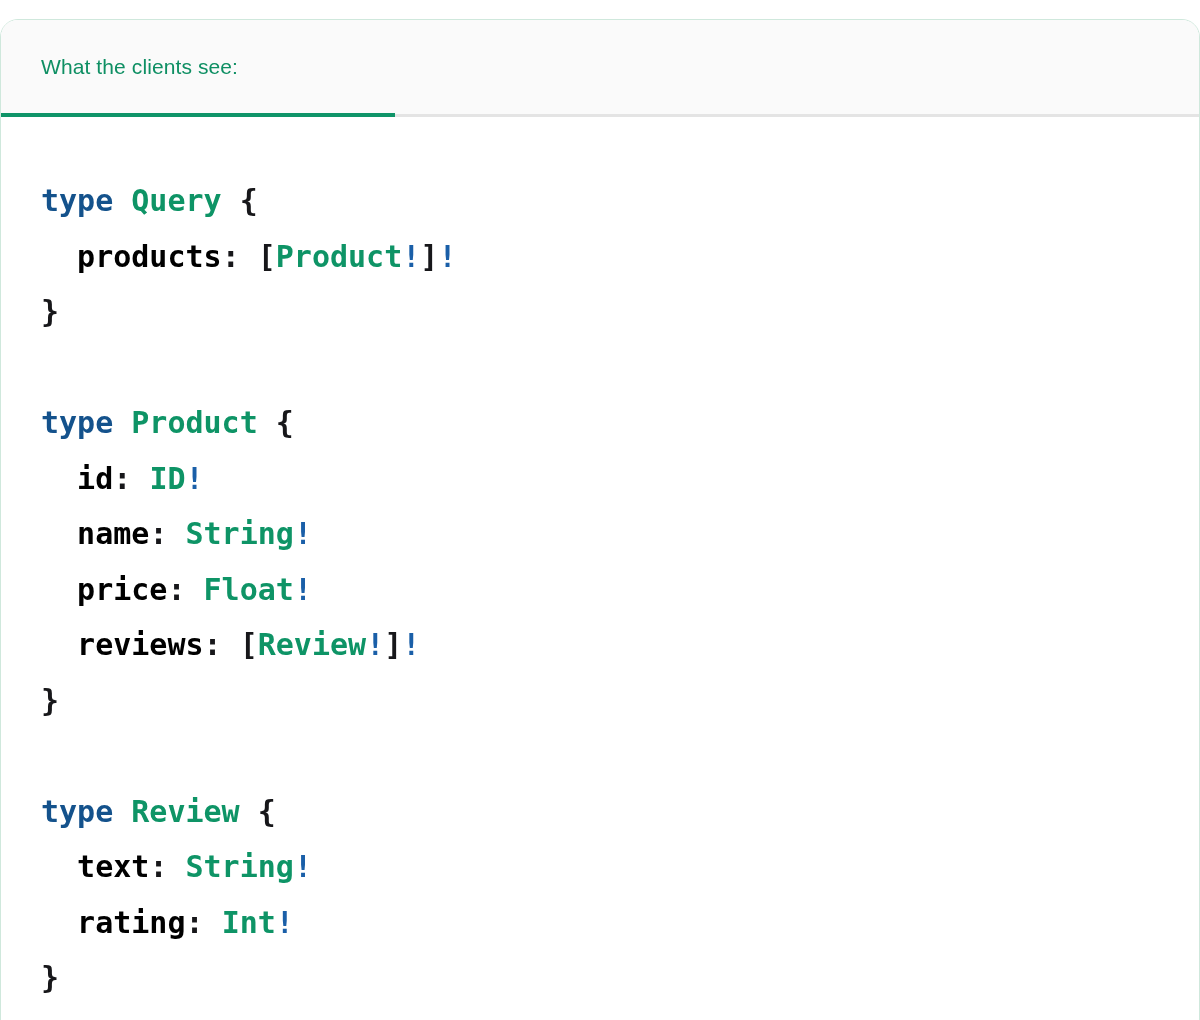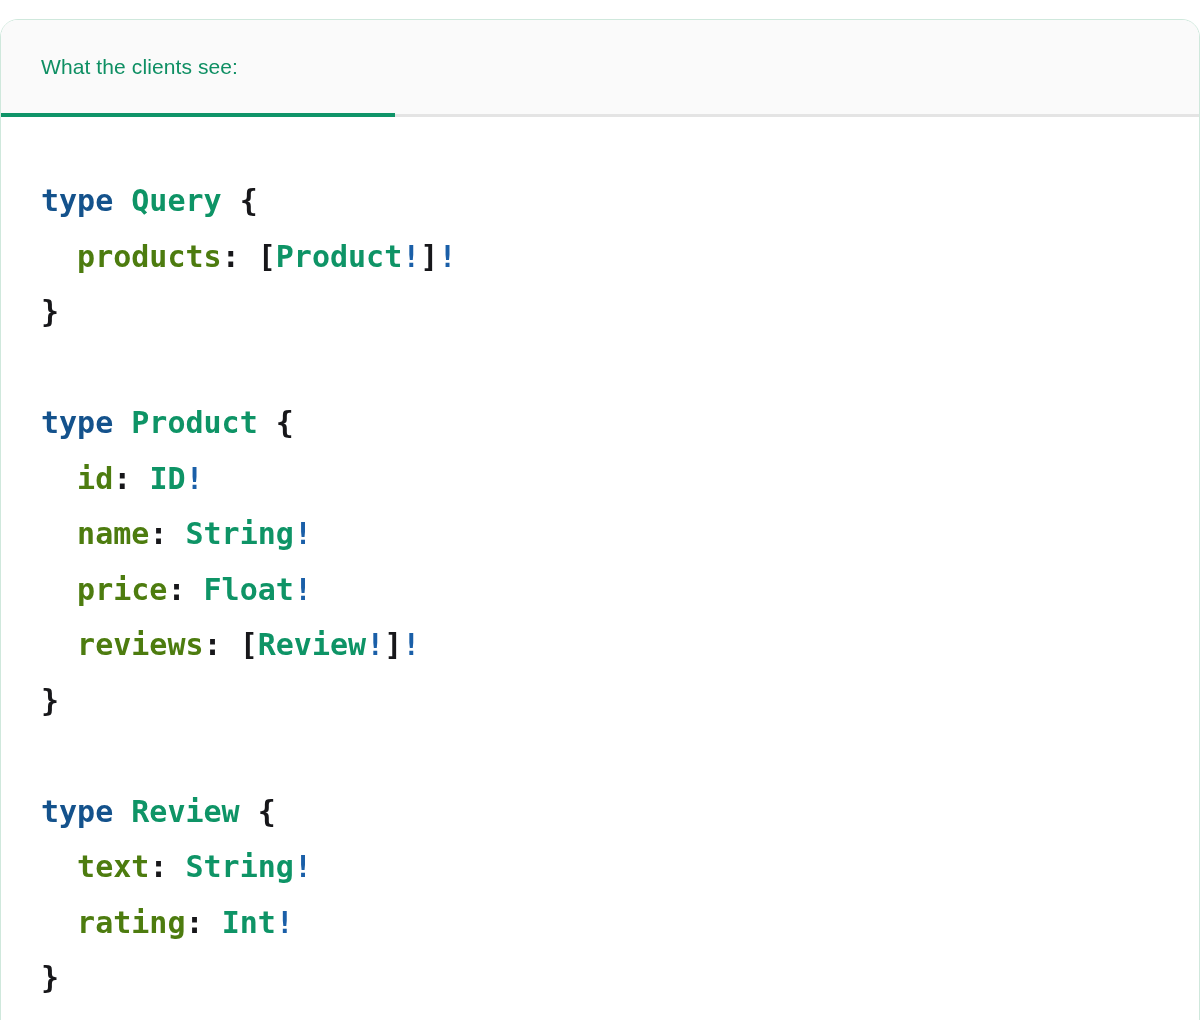--- a/index.html
+++ b/index.html
@@ -71,21 +71,21 @@
     color: #17171a;
     font-weight: 700;
   }
   .ln { display: block; min-height: 55.5px; }
   .ln.blank { color: transparent; }
 
   .kw   { color: #14528c; }   
   .tn   { color: #0e9466; }   
   .bang { color: #1a5fa8; }   
   .pun  { color: #17171a; }   
-  .fld  { color: #4d7c0f; }   
+  .fld  { color: #000000; }   
 </style>
 </head>
 <body>
 
 <div class="card">
 
   <div class="tabstrip">
     <div class="tab">
       <span class="tab-label">What the clients see:</span>
     </div>

